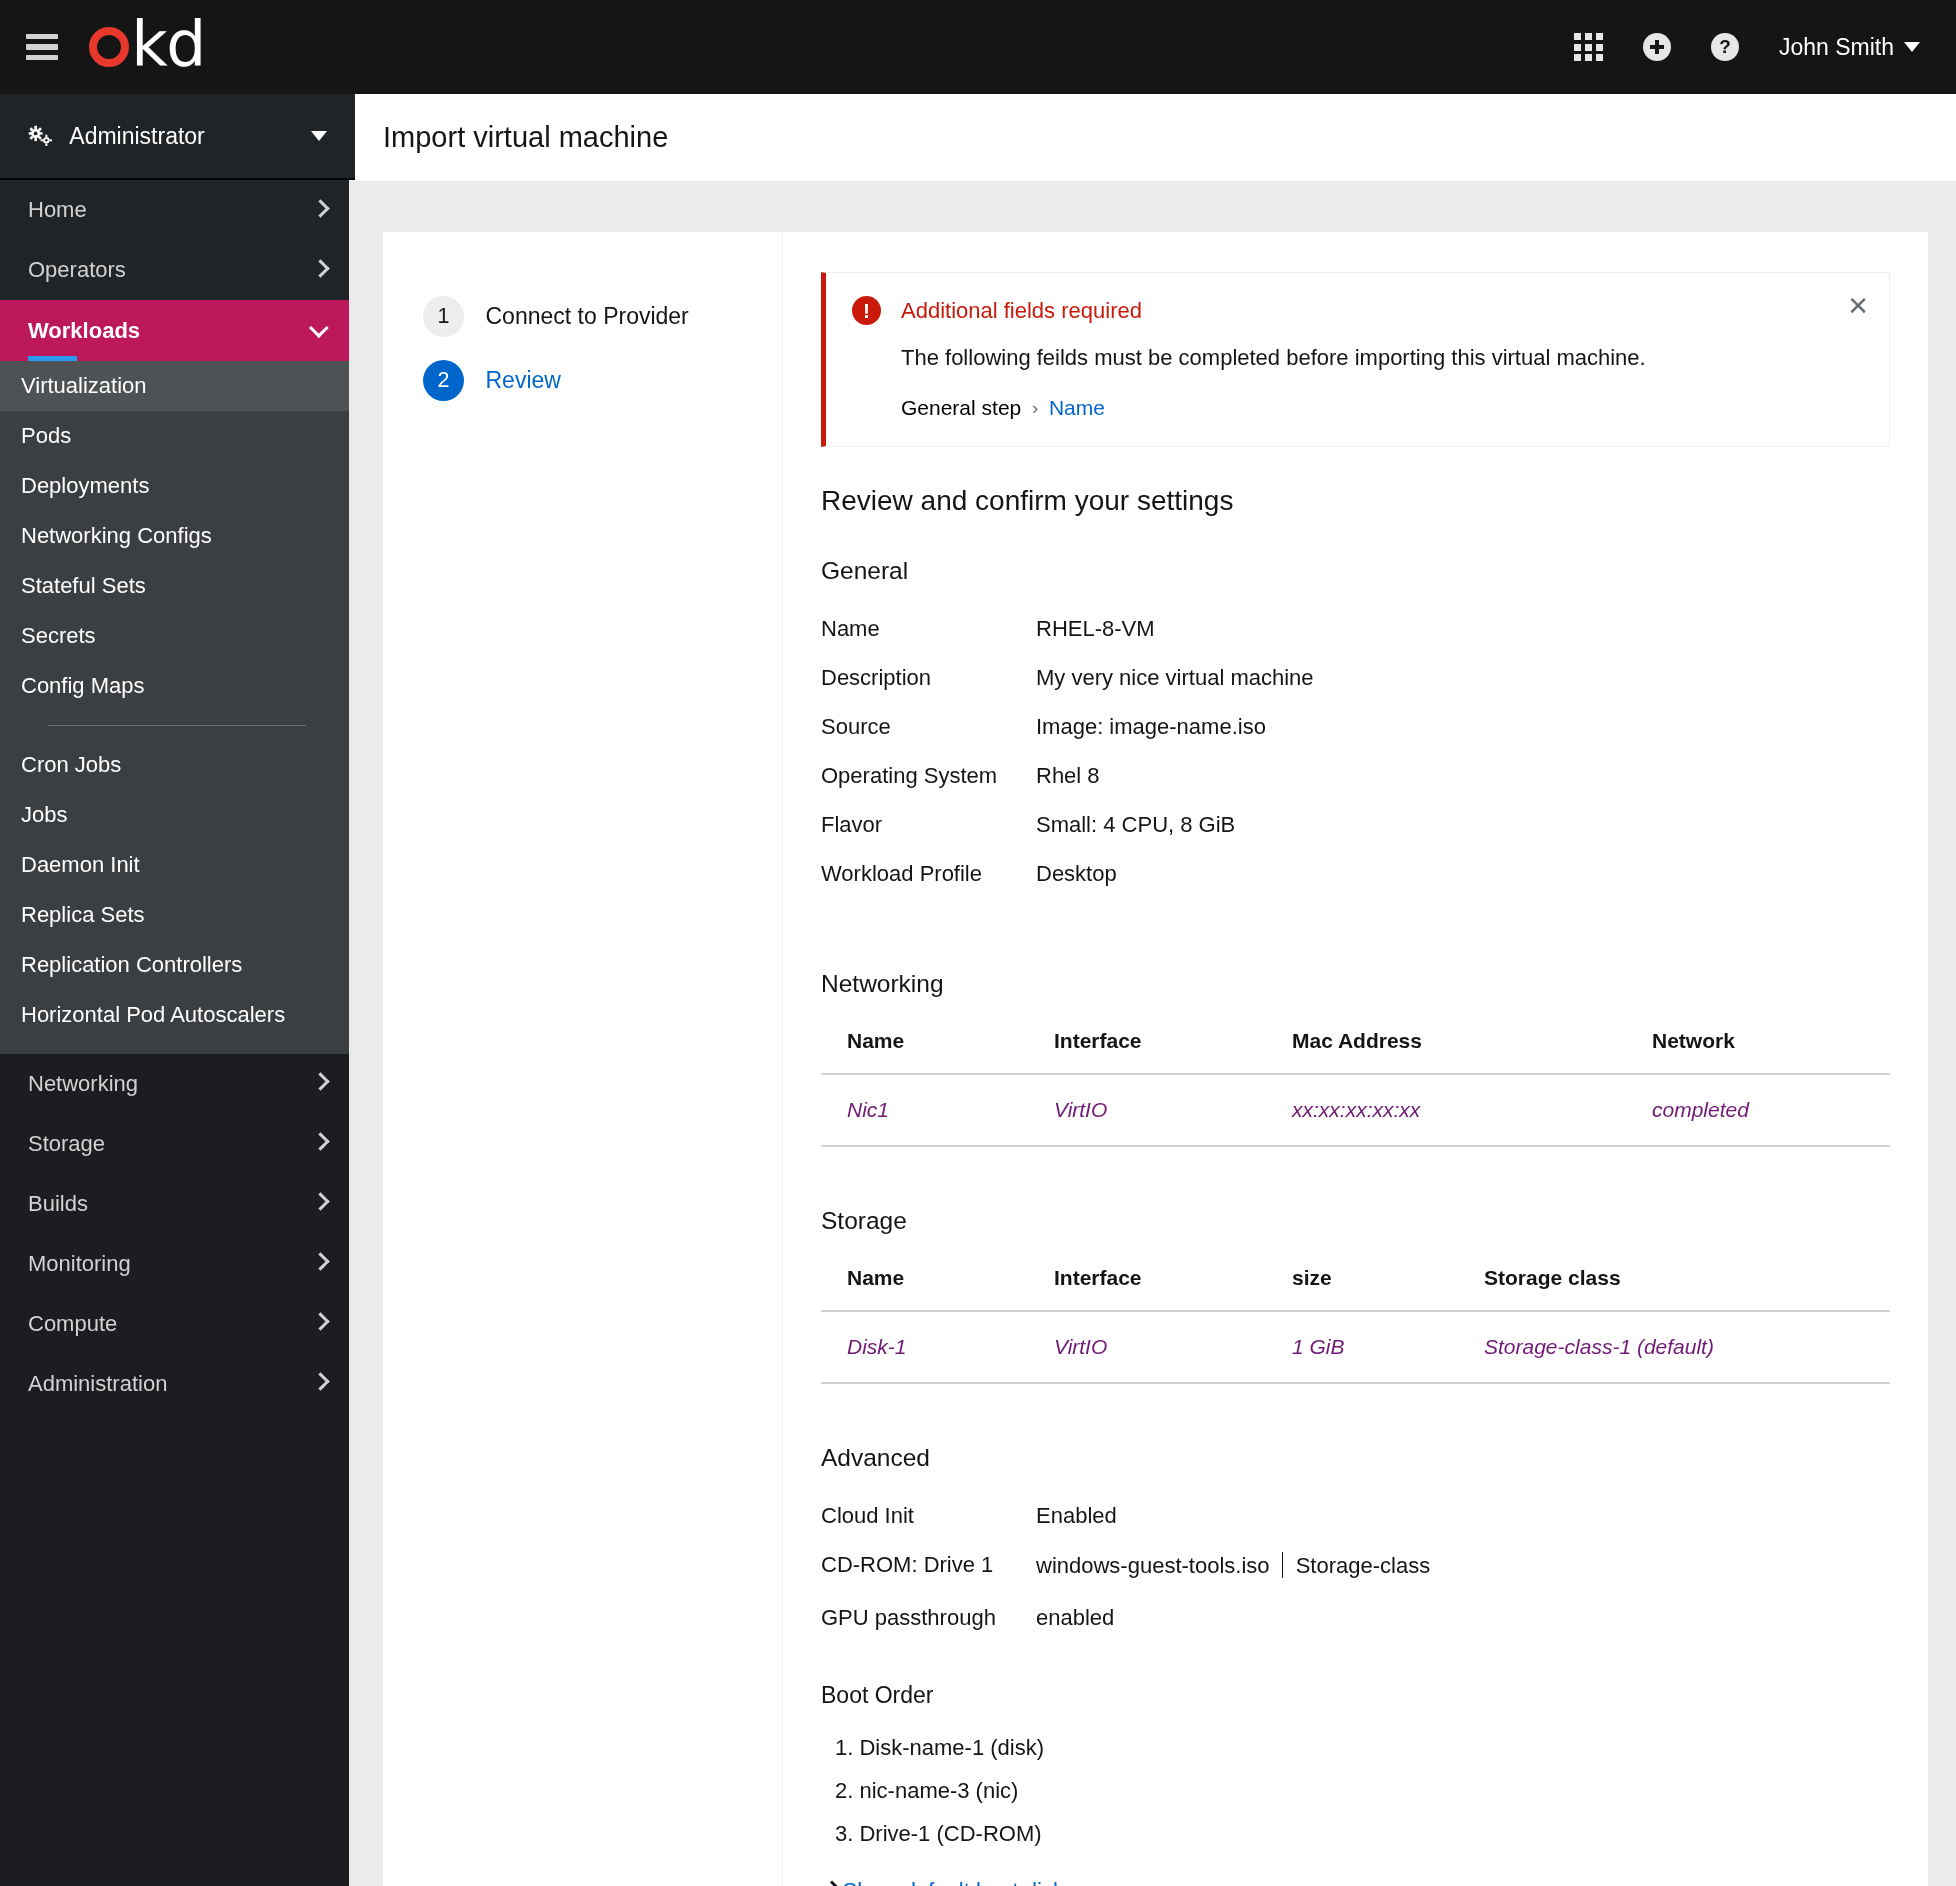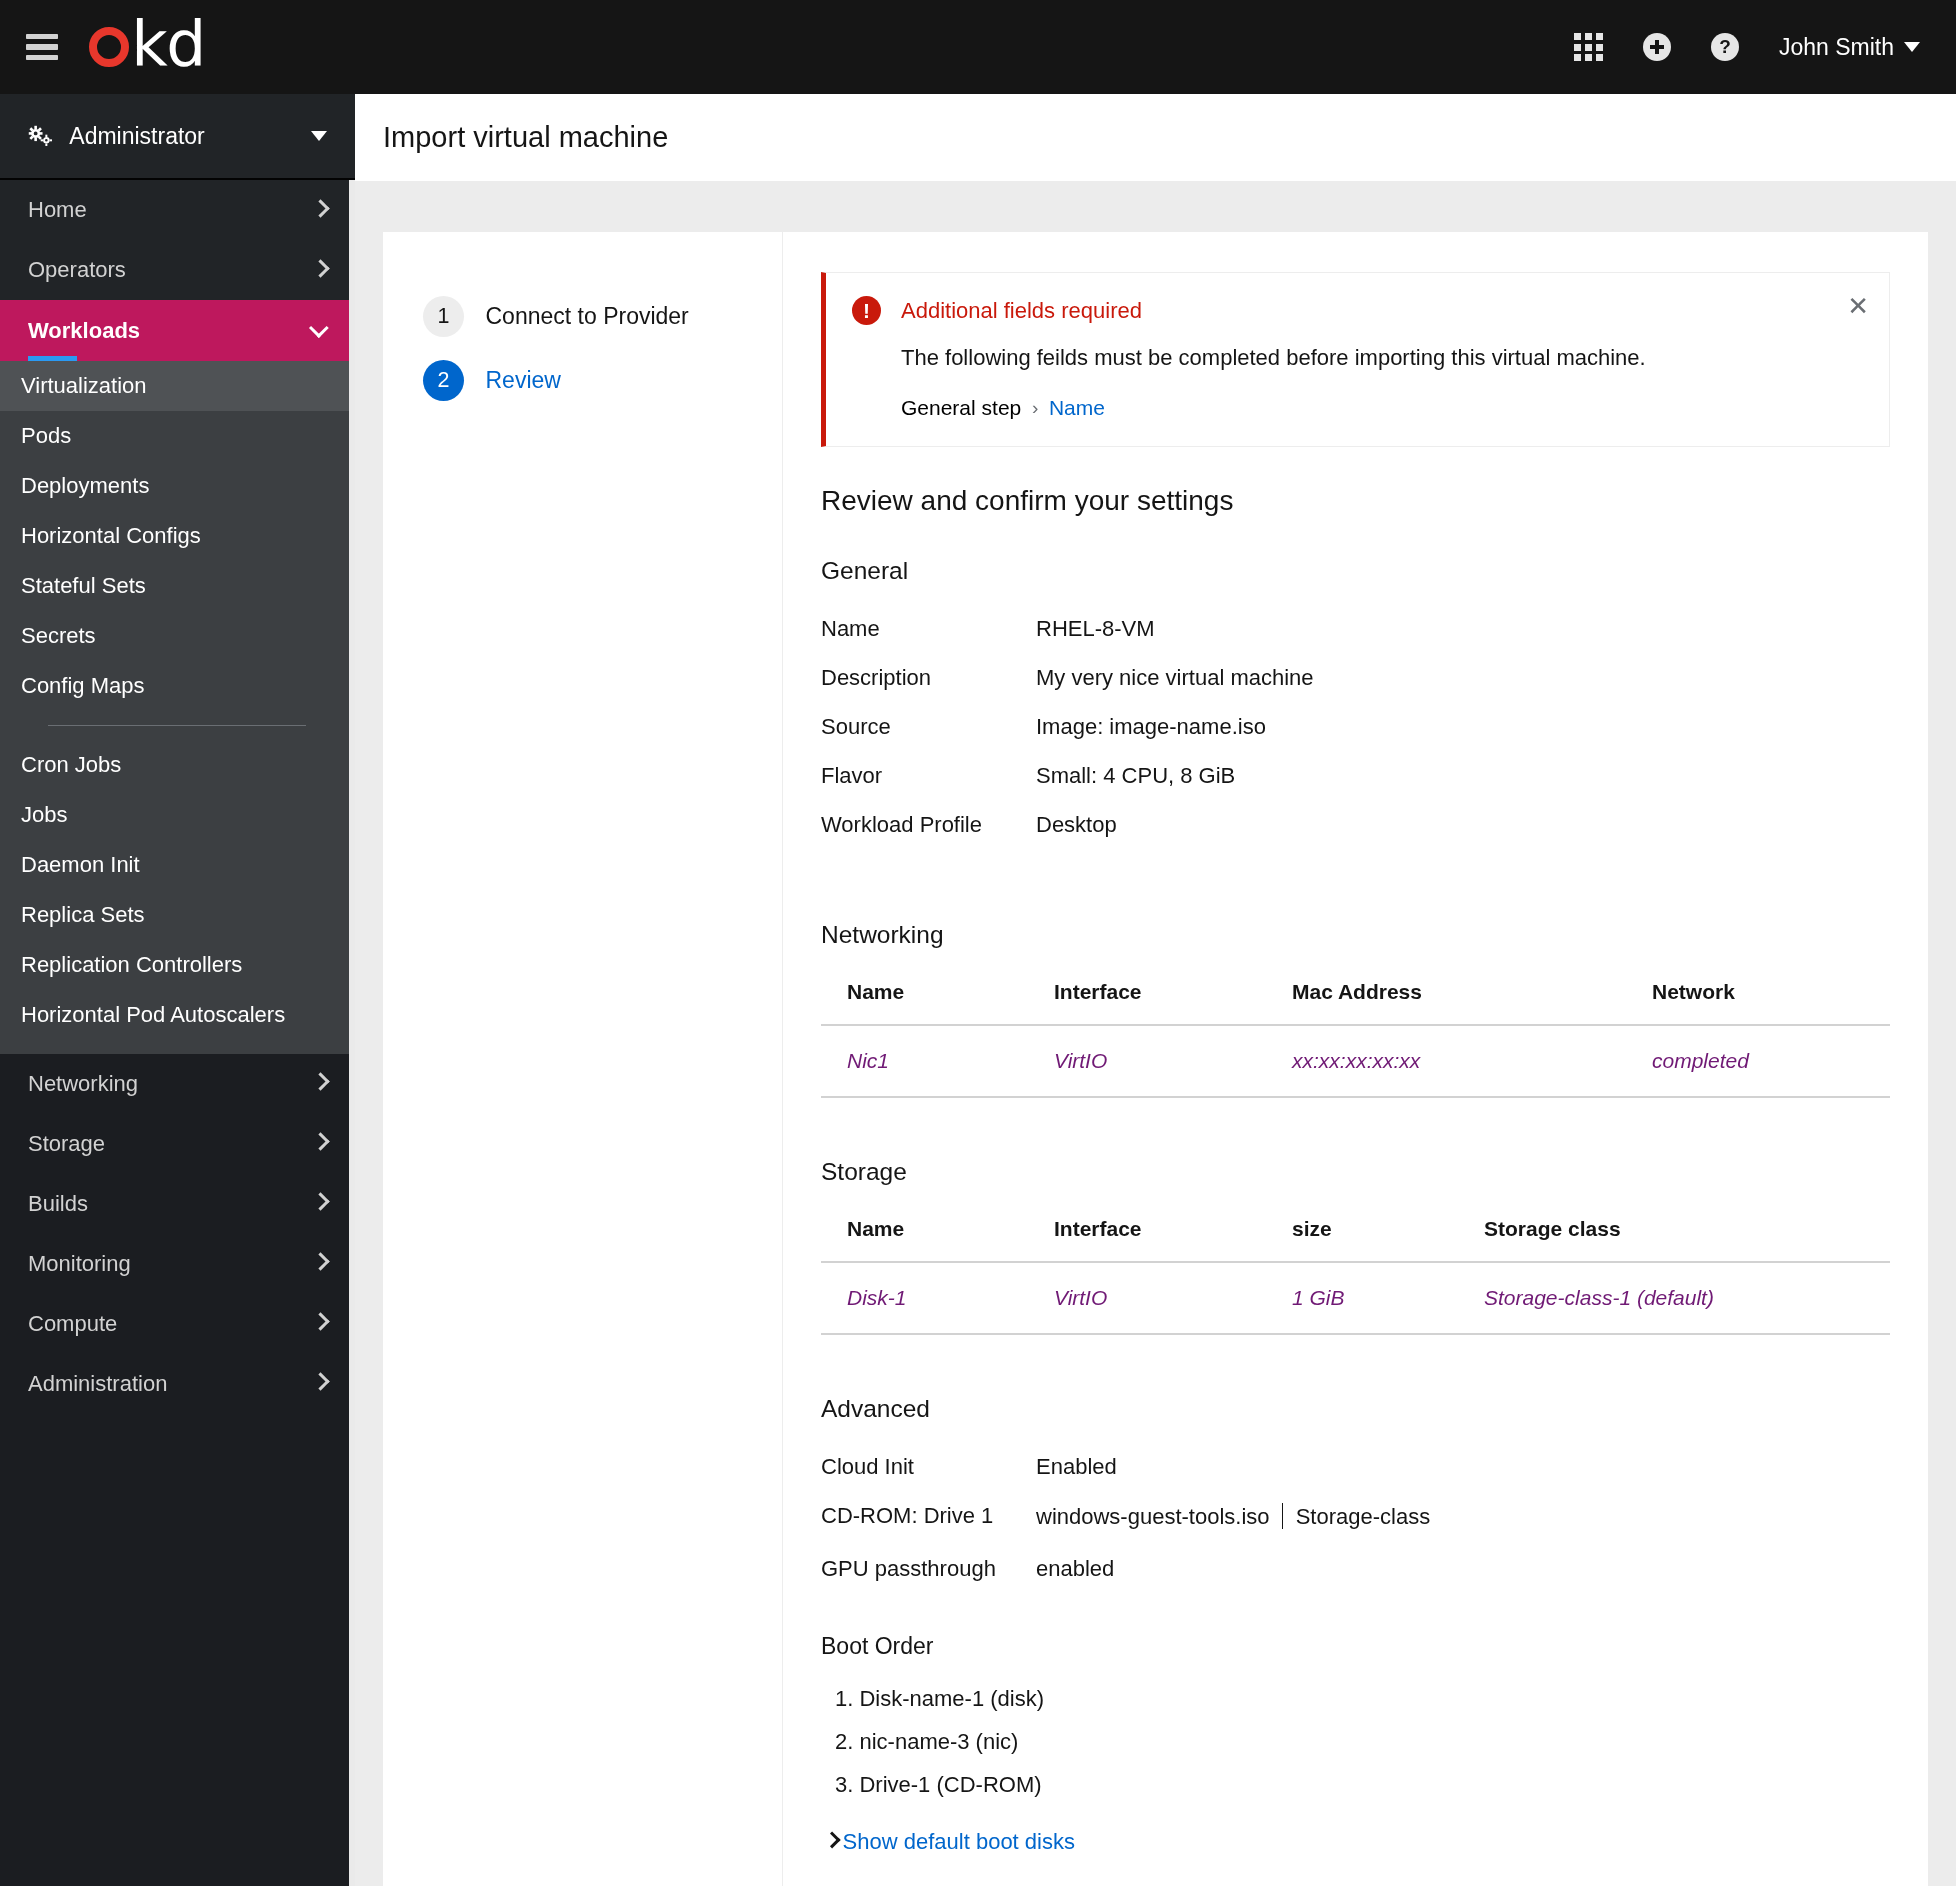--- a/index.html
+++ b/index.html
@@ -309,21 +309,21 @@
     <div class="subnav-item active">
       <span>Virtualization</span>
     </div>
     <div class="subnav-item">
       <span>Pods</span>
     </div>
     <div class="subnav-item">
       <span>Deployments</span>
     </div>
     <div class="subnav-item">
-      <span>Horizontal Configs</span>
+      <span>Networking Configs</span>
     </div>
     <div class="subnav-item">
       <span>Stateful Sets</span>
     </div>
     <div class="subnav-item">
       <span>Secrets</span>
     </div>
     <div class="subnav-item">
       <span>Config Maps</span>
     </div>
@@ -421,20 +421,24 @@
           <div class="kv-key">Name</div>
           <div class="kv-val">RHEL-8-VM</div>
         </div>
         <div class="kv-row">
           <div class="kv-key">Description</div>
           <div class="kv-val">My very nice virtual machine</div>
         </div>
         <div class="kv-row">
           <div class="kv-key">Source</div>
           <div class="kv-val">Image: image-name.iso</div>
+        </div>
+        <div class="kv-row">
+          <div class="kv-key">Operating System</div>
+          <div class="kv-val">Rhel 8</div>
         </div>
         <div class="kv-row">
           <div class="kv-key">Flavor</div>
           <div class="kv-val">Small: 4 CPU, 8 GiB</div>
         </div>
         <div class="kv-row">
           <div class="kv-key">Workload Profile</div>
           <div class="kv-val">Desktop</div>
         </div>
       </div>

